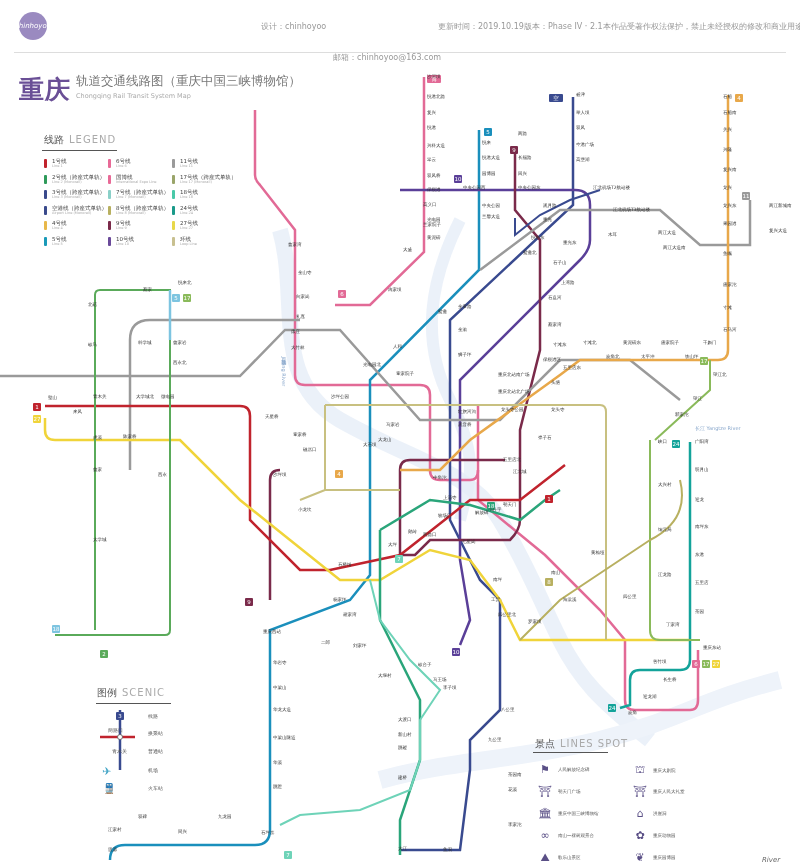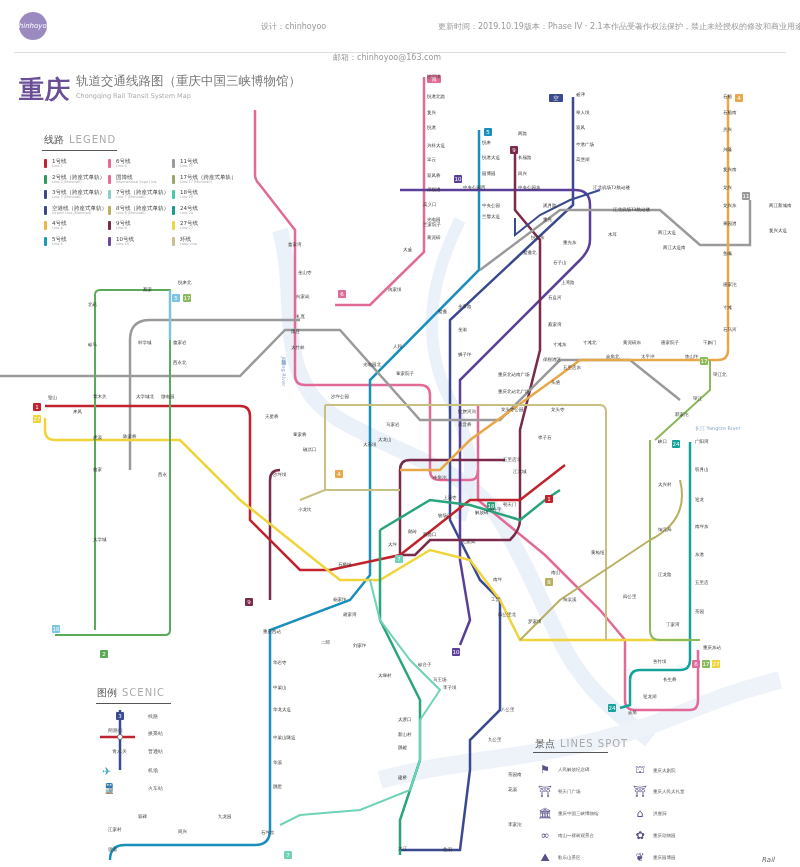--- a/index.html
+++ b/index.html
@@ -502,13 +502,13 @@
     <div class="scenic" style="left: 538px; top: 851px;">
       <span class="ico">⛰</span>
       <span>歌乐山景区</span>
     </div>
     <div class="scenic" style="left: 633px; top: 851px;">
       <span class="ico">❦</span>
       <span>重庆园博园</span>
     </div>
   </div>
 
-<div class="signature">Rail</div>
+<div class="signature">River</div>
 
 </body></html>

